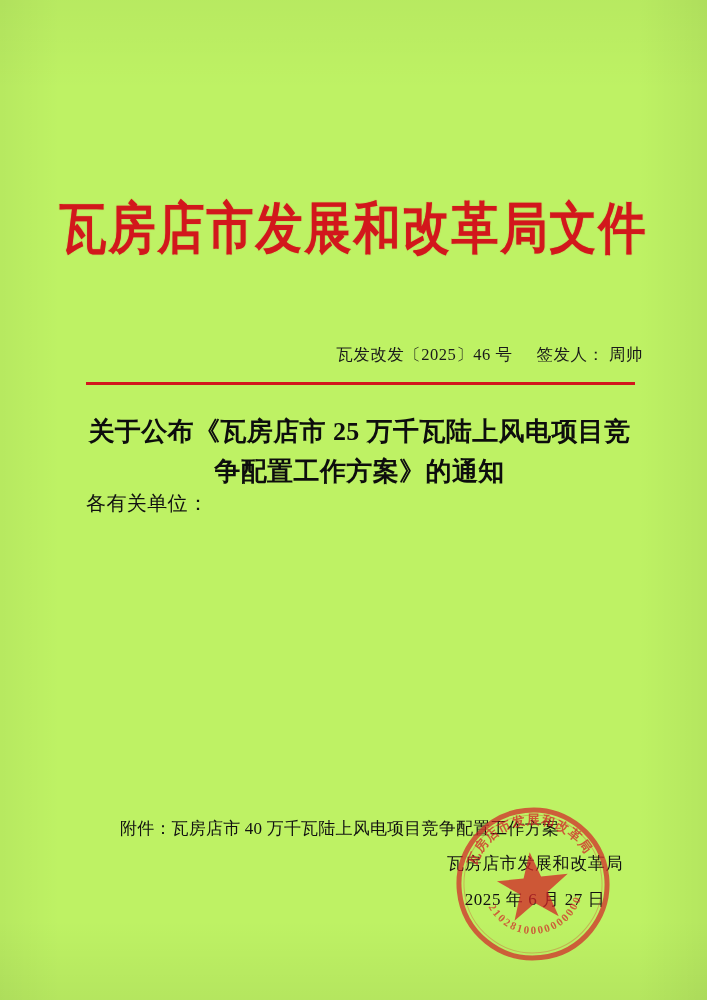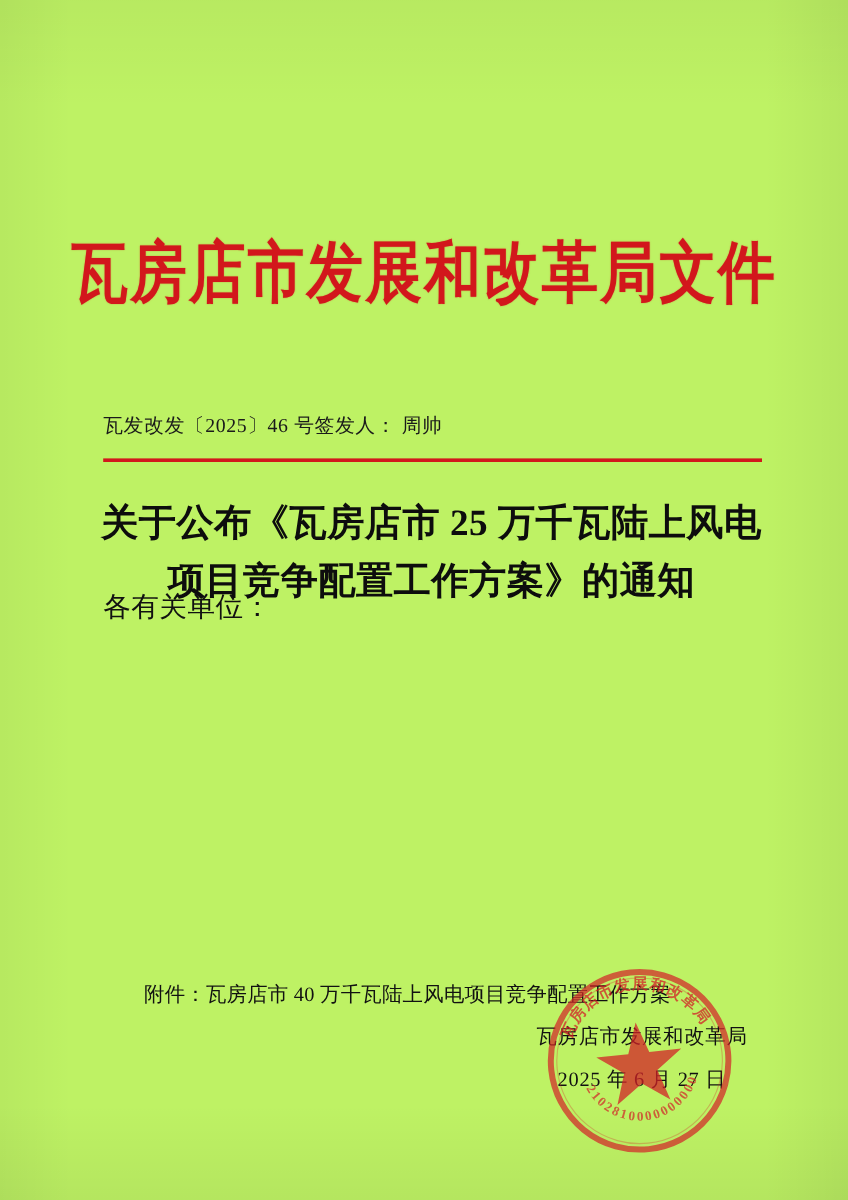--- a/index.html
+++ b/index.html
@@ -62,25 +62,26 @@
     text-shadow: 0 0 1px rgba(210,23,28,0.6);
   }
 
   
   .docnum-row {
     position: absolute;
     left: 86px;
     right: 58px;
     top: 344px;
     display: flex;
-    justify-content: flex-start;
+    justify-content: flex-end;
     align-items: baseline;
     font-size: 16.5px;
     color: #1a1a1a;
     font-family: "Liberation Serif", "DejaVu Serif", serif;
+    gap: 24px;
   }
   .docnum {
     letter-spacing: 0.5px;
   }
   .signer {
     letter-spacing: 0.5px;
     margin-right: 6px;
   }
 
   
@@ -93,34 +94,34 @@
     background: #d2171c;
   }
 
   
   .title {
     position: absolute;
     left: 78px;
     right: 66px;
     top: 412px;
     text-align: center;
-    font-size: 31px;
+    font-size: 26px;
     font-weight: bold;
     line-height: 1.55;
     color: #0d0d0d;
     letter-spacing: 0.4px;
     font-family: "Liberation Serif", "DejaVu Serif", serif;
   }
 
   
   .salutation {
     position: absolute;
     left: 86px;
     top: 490px;
-    font-size: 23px;
+    font-size: 20px;
     color: #111;
     letter-spacing: 0.4px;
   }
 
   
   .body-text {
     position: absolute;
     left: 86px;
     right: 70px;
     top: 524px;

